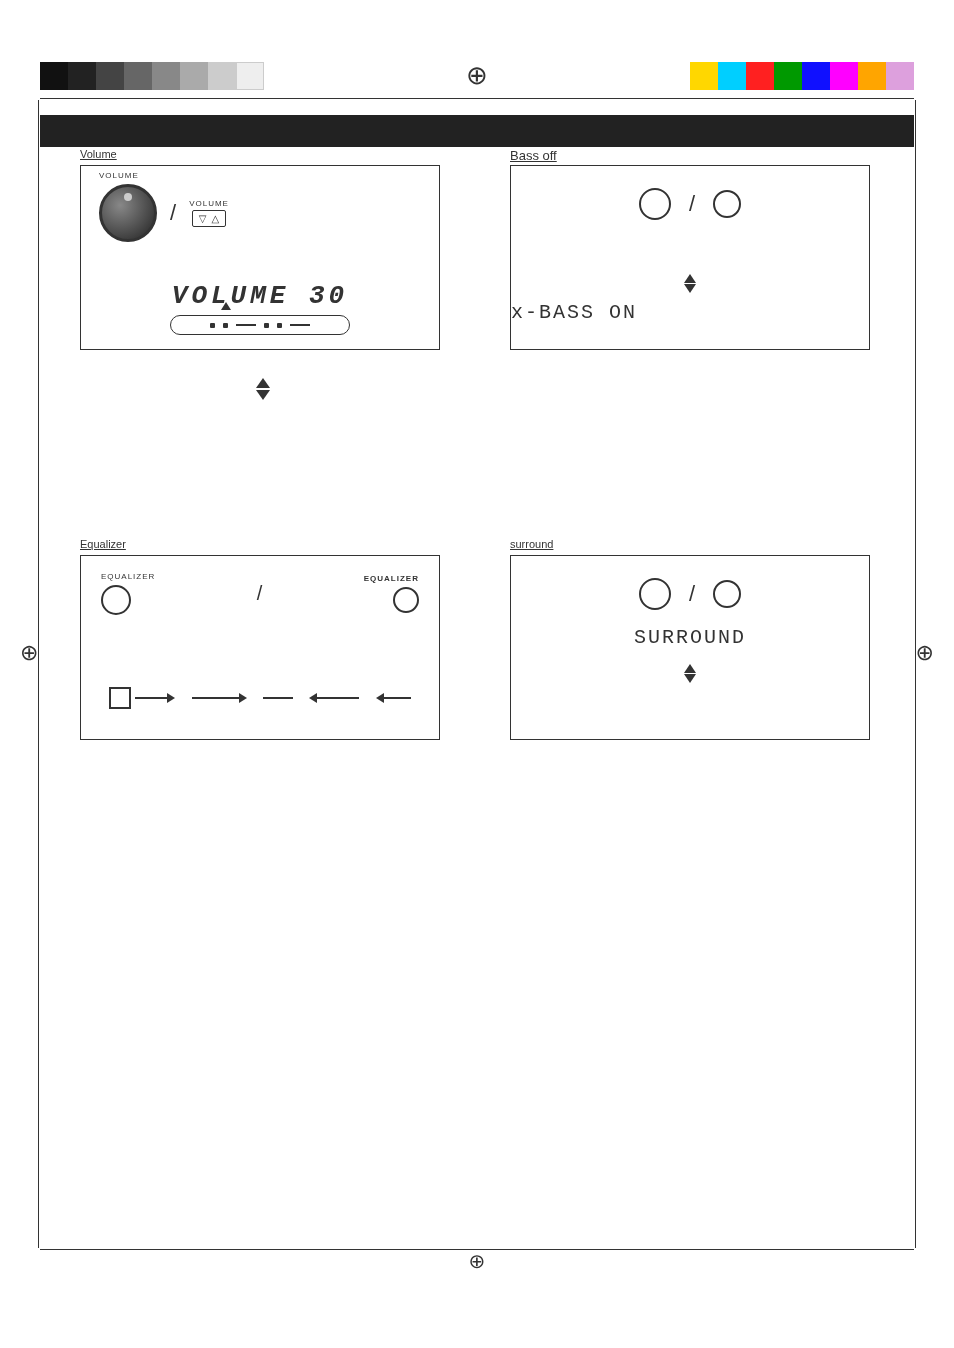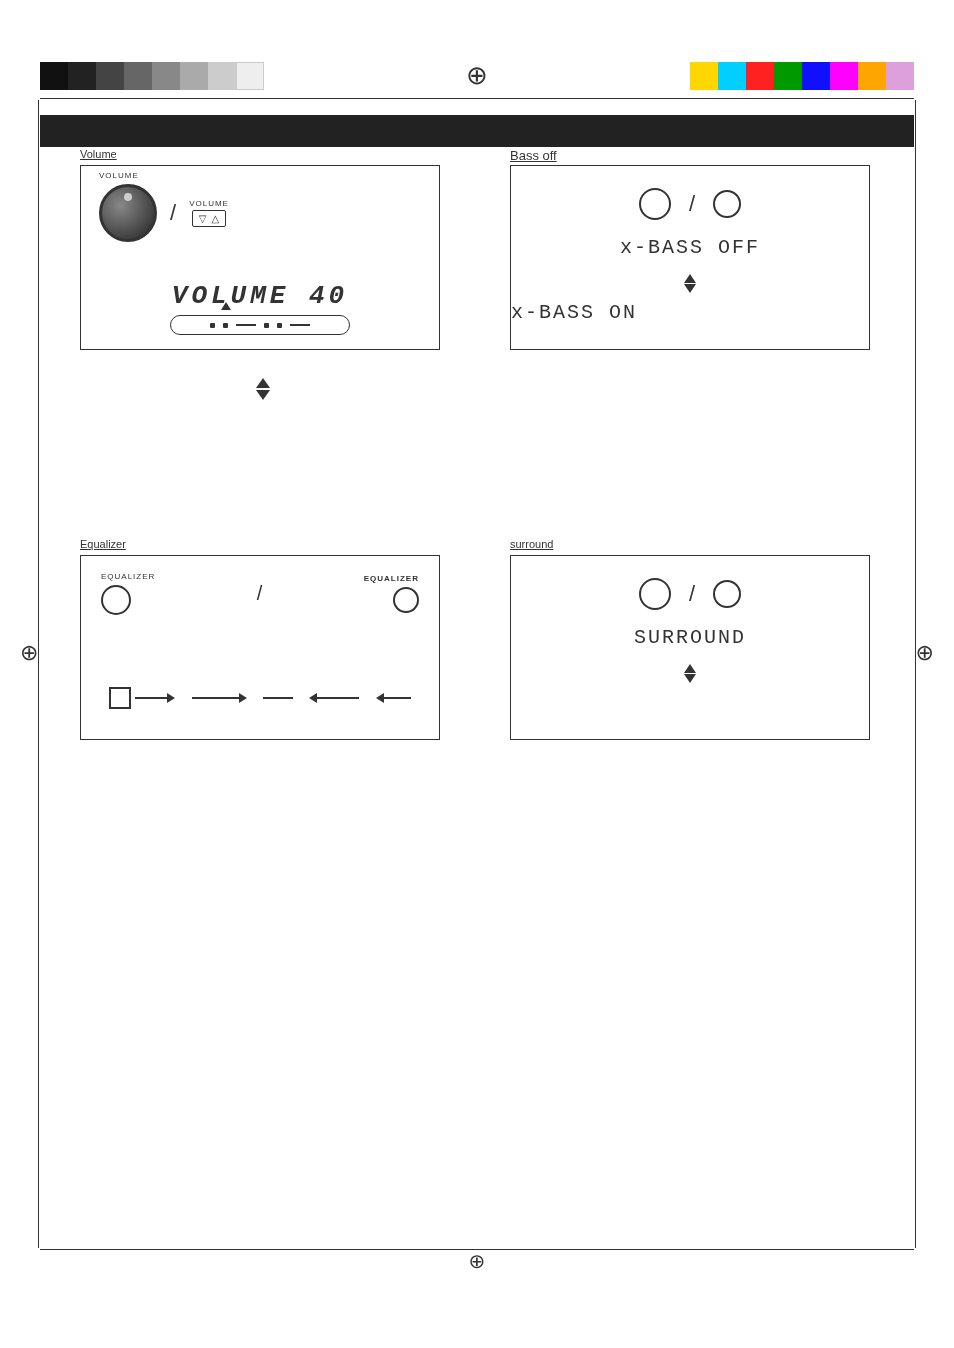--- a/index.html
+++ b/index.html
@@ -450,21 +450,21 @@
     <div style="display:flex; flex-direction:column; align-items:center;">
       <div style="font-size:8px; letter-spacing:1px; color:#333; margin-bottom:2px;">VOLUME</div>
       <div style="display:flex; gap:3px; border:1px solid #333; padding:2px 6px; border-radius:2px;">
         <span style="font-size:10px; color:#333;">▽</span>
         <span style="font-size:10px; color:#333; margin-left:2px;">△</span>
       </div>
     </div>
   </div>
 
   <div class="volume-display">
-    <div class="volume-text">VOLUME 40</div>
+    <div class="volume-text">VOLUME 30</div>
   </div>
 
   <div style="position:absolute; bottom:14px; left:50%; transform:translateX(-50%);">
     <div style="width:180px; height:20px; border:1px solid #333; border-radius:10px; display:flex; align-items:center; justify-content:center; position:relative;">
       <div style="position:absolute; top:-14px; left:50px;">
         <div class="triangle-up"></div>
       </div>
       <div style="display:flex; gap:8px; align-items:center; padding:0 12px;">
         <div style="width:5px;height:5px;background:#333;border-radius:1px;"></div>
         <div style="width:5px;height:5px;background:#333;border-radius:1px;"></div>
@@ -480,21 +480,20 @@
 <div style="position:absolute; top:148px; left:510px; font-size:13px; color:#333; text-decoration:underline;">Bass off</div>
 
 <div class="panel-right-top">
 
   <div class="bass-circle-row">
     <div class="bass-circle-open"></div>
     <div style="font-size:22px; color:#333;">/</div>
     <div class="bass-circle-filled" style="background:transparent;"></div>
   </div>
 
-  <div class="bass-text-1">x-BASS OFF</div>
 
   <div class="bass-arrow">
     <div class="double-arrow">
       <div class="d-arr-up"></div>
       <div class="d-arr-down"></div>
     </div>
   </div>
 
   <div class="bass-text-2">x-BASS ON</div>
 </div>

